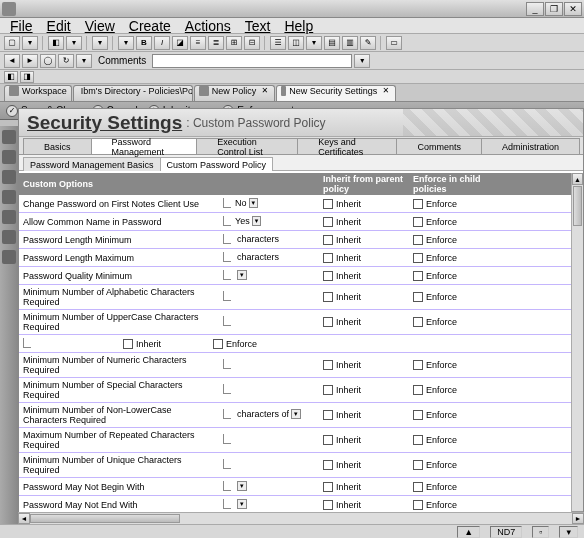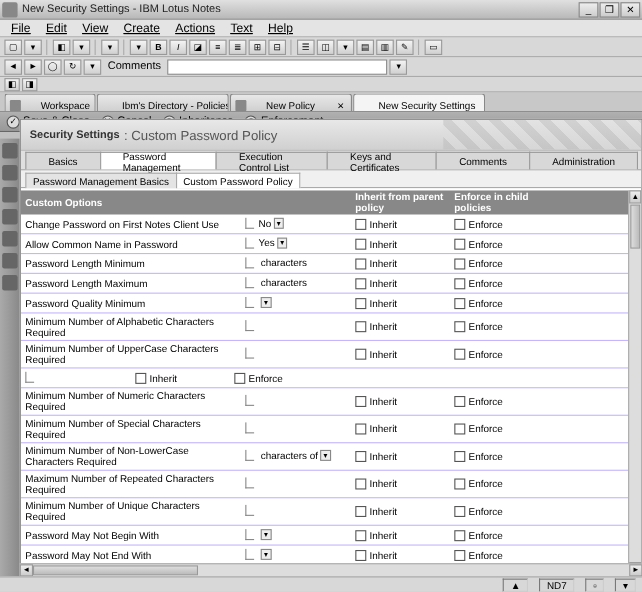--- a/index.html
+++ b/index.html
@@ -4,41 +4,41 @@
 <style>
 * { box-sizing: border-box; margin: 0; padding: 0; font-family: Arial, sans-serif; }
 body { background: #c0c0c0; font-size: 10px; overflow: hidden; width: 584px; height: 538px; }
 .titlebar { background: linear-gradient(#e0e0e0,#b8b8b8); height: 18px; display: flex; align-items: center; justify-content: space-between; padding: 0 2px; border-bottom: 1px solid #888; }
 .titlebar .left { display: flex; align-items: center; gap: 4px; }
 .tb-icon { width: 14px; height: 14px; background: #888; border-radius: 2px; }
 .titlebar-title { font-size: 10px; color:#222; }
 .window-controls { display: flex; gap: 1px; }
 .wc-btn { width: 18px; height: 14px; background: linear-gradient(#eee,#ccc); border: 1px solid #888; font-size: 9px; display:flex; align-items:center; justify-content:center; cursor:pointer; }
 .menubar { height: 16px; background:#e4e4e4; display:flex; align-items:center; padding:0 4px; gap:2px; border-bottom:1px solid #aaa; }
-.menu-item { font-size:11px; padding:0 6px; cursor:pointer;text-decoration:underline; }
+.menu-item { font-size:14px; padding:0 6px; cursor:pointer; }
 .menu-item u { text-decoration: underline; }
 .toolbar-row { height:18px; background:#d8d8d8; border-bottom:1px solid #aaa; display:flex; align-items:center; padding:0 4px; gap:2px; }
 .tb-btn { width:16px; height:14px; background:linear-gradient(#f4f4f4,#d0d0d0); border:1px solid #999; display:flex; align-items:center; justify-content:center; font-size:8px; cursor:pointer; }
 .tb-sep { width:2px; height:14px; border-left:1px solid #aaa; margin:0 2px; }
 .addr-label { font-size:10px; padding:0 4px; }
 .addr-input { height:14px; width:200px; border:1px solid #888; font-size:9px; padding:0 2px; background:#fff; }
 .tab-bar { height:18px; background:#c8c8c8; border-bottom:1px solid #888; display:flex; align-items:flex-end; padding:0 4px; gap:0; }
-.wtab { height:16px; background:linear-gradient(#e8e8e8,#d0d0d0); border:1px solid #888; border-bottom:none; border-radius:3px 3px 0 0; padding:0 4px; font-size:9px; display:flex; align-items:flex-end; gap:18px; cursor:pointer; margin-right:1px; max-width:120px; white-space:nowrap; overflow:hidden; }
+.wtab { height:16px; background:linear-gradient(#e8e8e8,#d0d0d0); border:1px solid #888; border-bottom:none; border-radius:3px 3px 0 0; padding:0 4px; font-size:9px; display:flex; align-items:flex-start; gap:3px; cursor:pointer; margin-right:1px; max-width:120px; white-space:nowrap; overflow:hidden; }
 .wtab.active { background:#f4f4f4; }
 .wtab-close { font-size:8px; cursor:pointer; padding:0 2px; }
 .wtab-icon { width:10px; height:10px; background:#888; border-radius:1px; }
 .action-bar { height:18px; background:linear-gradient(#b0b0b0,#989898); display:flex; align-items:center; padding:0 6px; gap:10px; border-bottom:1px solid #666; }
 .action-btn { display:flex; align-items:center; gap:3px; font-size:10px; cursor:pointer; }
 .action-icon { width:12px; height:12px; border:1px solid #555; border-radius:50%; display:flex; align-items:center; justify-content:center; font-size:8px; background:#ddd; }
 .side-strip { position:absolute; left:0; top:126px; bottom:14px; width:18px; background:linear-gradient(90deg,#aaa,#888); display:flex; flex-direction:column; align-items:center; padding-top:4px; gap:6px; }
 .side-icon { width:14px; height:14px; background:#666; border-radius:2px; cursor:pointer; }
 .main-area { position:absolute; left:18px; top:108px; right:0; bottom:14px; background:#fff; border:1px solid #888; overflow:hidden; }
 .banner { height:28px; background:linear-gradient(#e8e8e8,#d0d0d0); display:flex; align-items:center; padding:0 8px; border-bottom:1px solid #aaa; position:relative; overflow:hidden; }
 .banner::after { content:""; position:absolute; right:0; top:0; bottom:0; width:180px; background:repeating-linear-gradient(45deg,#bbb,#bbb 8px,#ddd 8px,#ddd 16px); opacity:.5; }
-.banner-title { font-size:10px; font-weight:bold; color:#333; position:relative; z-index:1; }
+.banner-title { font-size:19px; font-weight:bold; color:#333; position:relative; z-index:1;text-decoration:underline; }
 .banner-sub { font-size:12px; color:#555; margin-left:4px; position:relative; z-index:1; }
 .main-tabs { height:18px; background:#e0e0e0; border-bottom:1px solid #999; display:flex; align-items:flex-end; padding:0 4px; }
 .main-tab { height:16px; border:1px solid #999; border-bottom:none; background:#d8d8d8; padding:0 20px; font-size:9px; display:flex; align-items:center; margin-right:-1px; cursor:pointer; }
 .main-tab.active { background:#fff; }
 .sub-tabs { height:16px; background:#f0f0f0; border-bottom:1px solid #aaa; display:flex; padding:2px 4px 0; }
 .sub-tab { height:14px; border:1px solid #aaa; border-bottom:none; background:#e4e4e4; padding:0 6px; font-size:9px; display:flex; align-items:center; margin-right:-1px; cursor:pointer; }
 .sub-tab.active { background:#fff; }
 .content-scroll { position:absolute; top:64px; left:0; right:12px; bottom:0; overflow-y:auto; overflow-x:hidden; background:#fff; }
 .table-header { height:22px; background:#888; color:#fff; display:flex; font-size:9px; font-weight:bold; }
 .col-opt { width:200px; padding:2px 4px; display:flex; align-items:center; }
@@ -62,21 +62,20 @@
 .hsbtn { width:12px; background:linear-gradient(#eee,#ccc); border:1px solid #999; font-size:7px; display:flex; align-items:center; justify-content:center; cursor:pointer; }
 .hstrack { flex:1; position:relative; }
 .hsthumb { position:absolute; left:0; top:1px; bottom:1px; width:150px; background:linear-gradient(#ddd,#bbb); border:1px solid #999; cursor:pointer; }
 </style>
 </head>
 <body>
 
 <div class="titlebar">
   <div class="left">
     <div class="tb-icon"></div>
-    <span class="titlebar-title">New Security Settings - IBM Lotus Notes</span>
   </div>
   <div class="window-controls">
     <div class="wc-btn">_</div>
     <div class="wc-btn">❐</div>
     <div class="wc-btn">✕</div>
   </div>
 </div>
 
 <div class="menubar">
   <span class="menu-item"><u>File</u></span>

